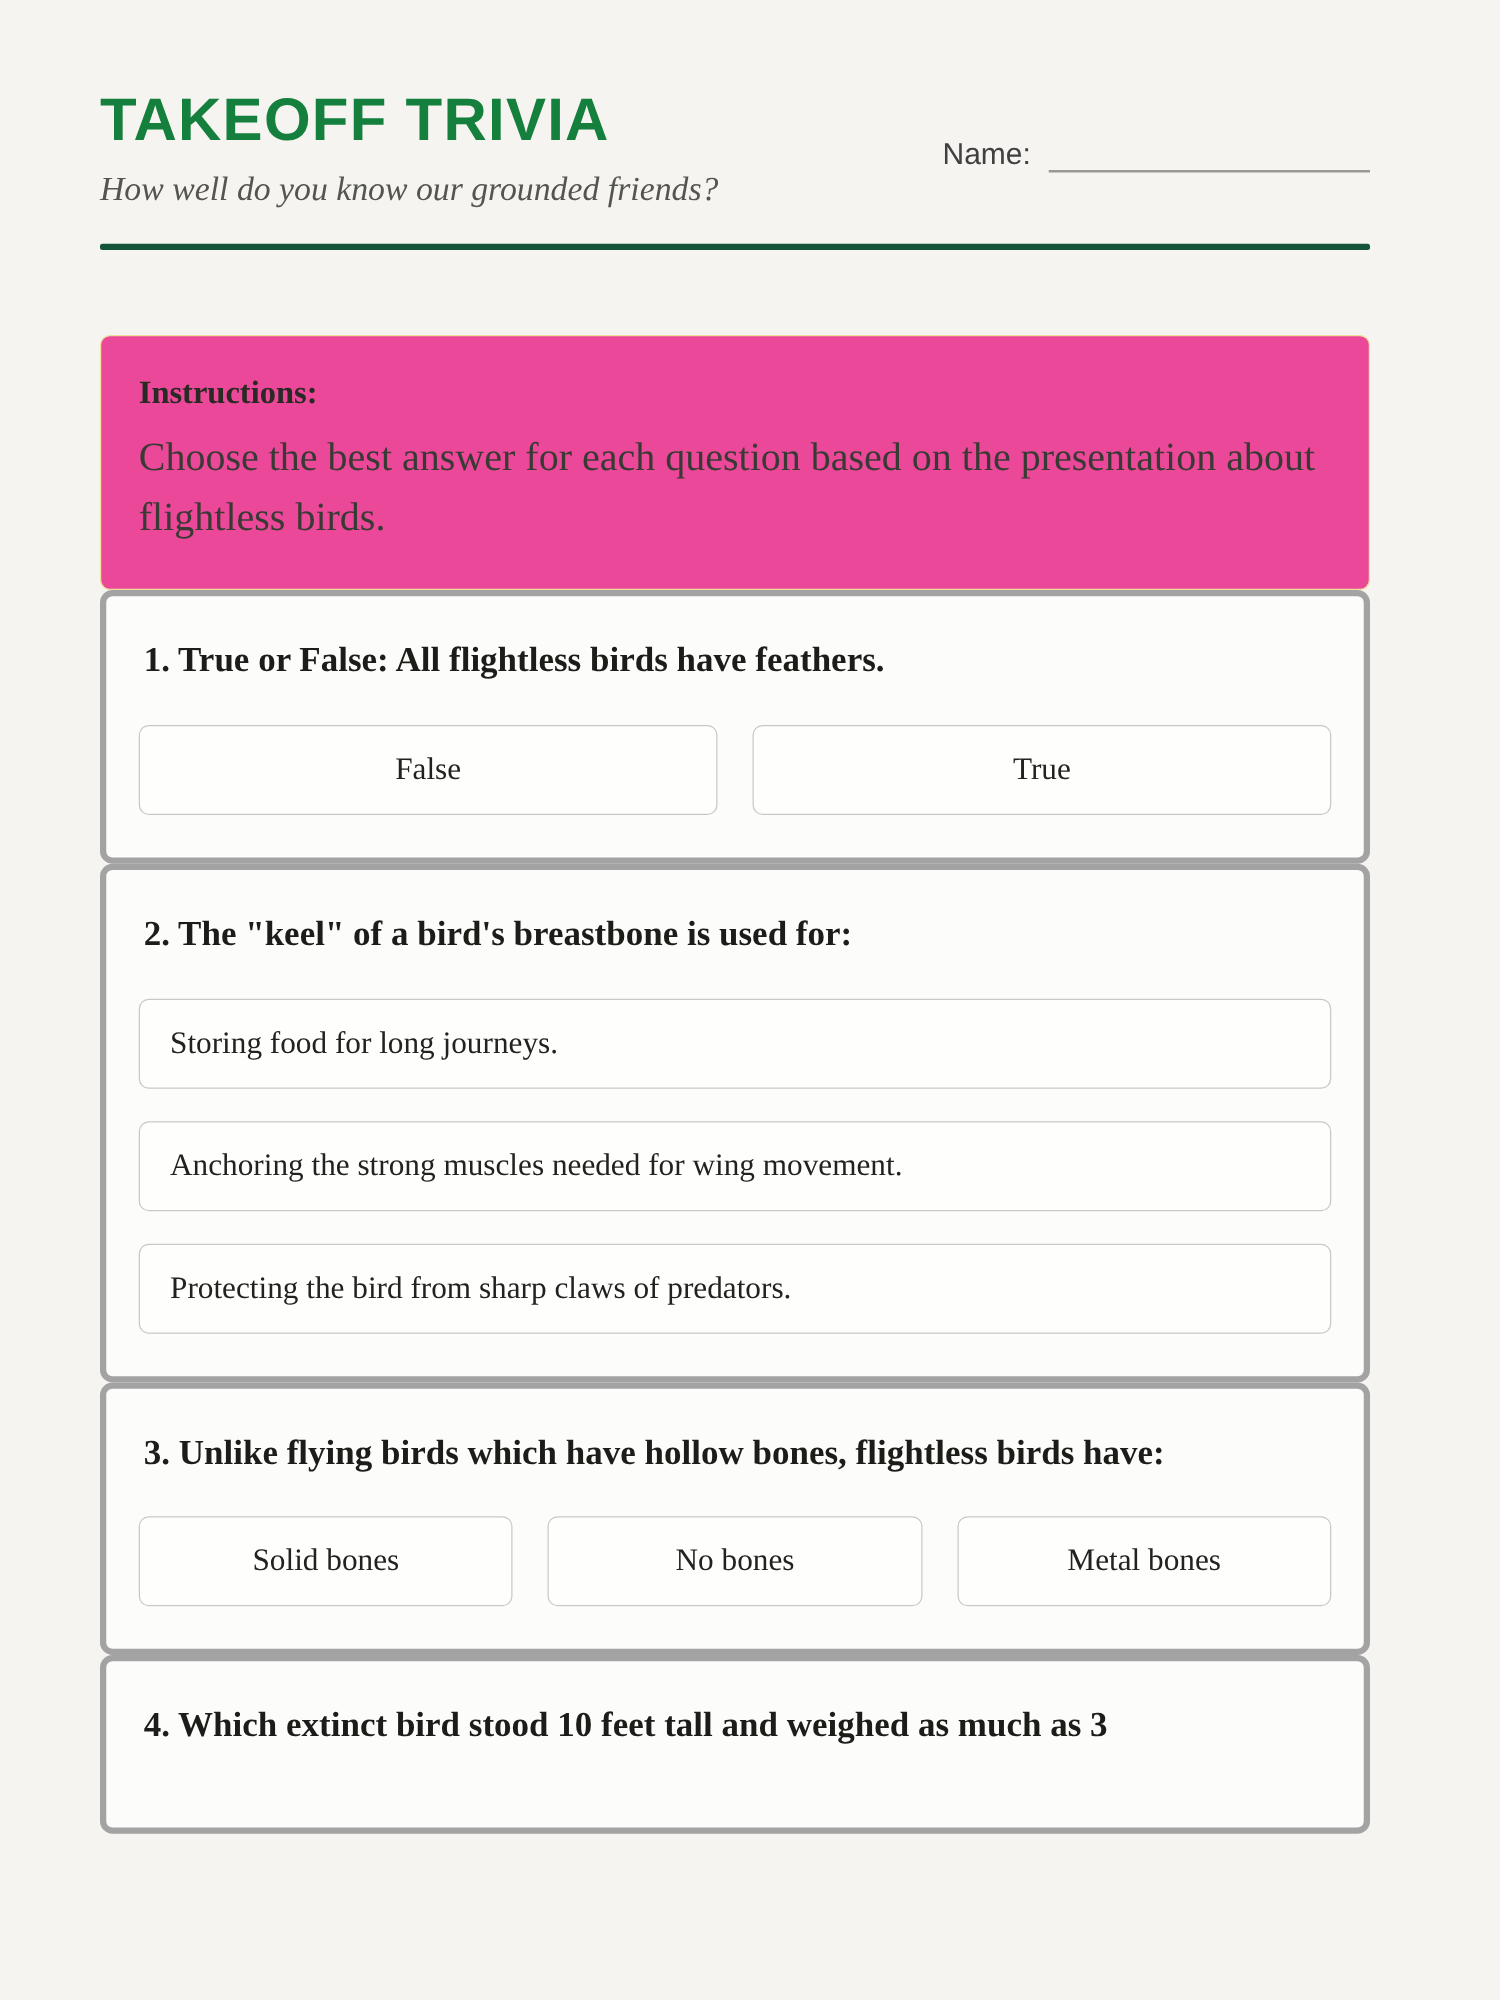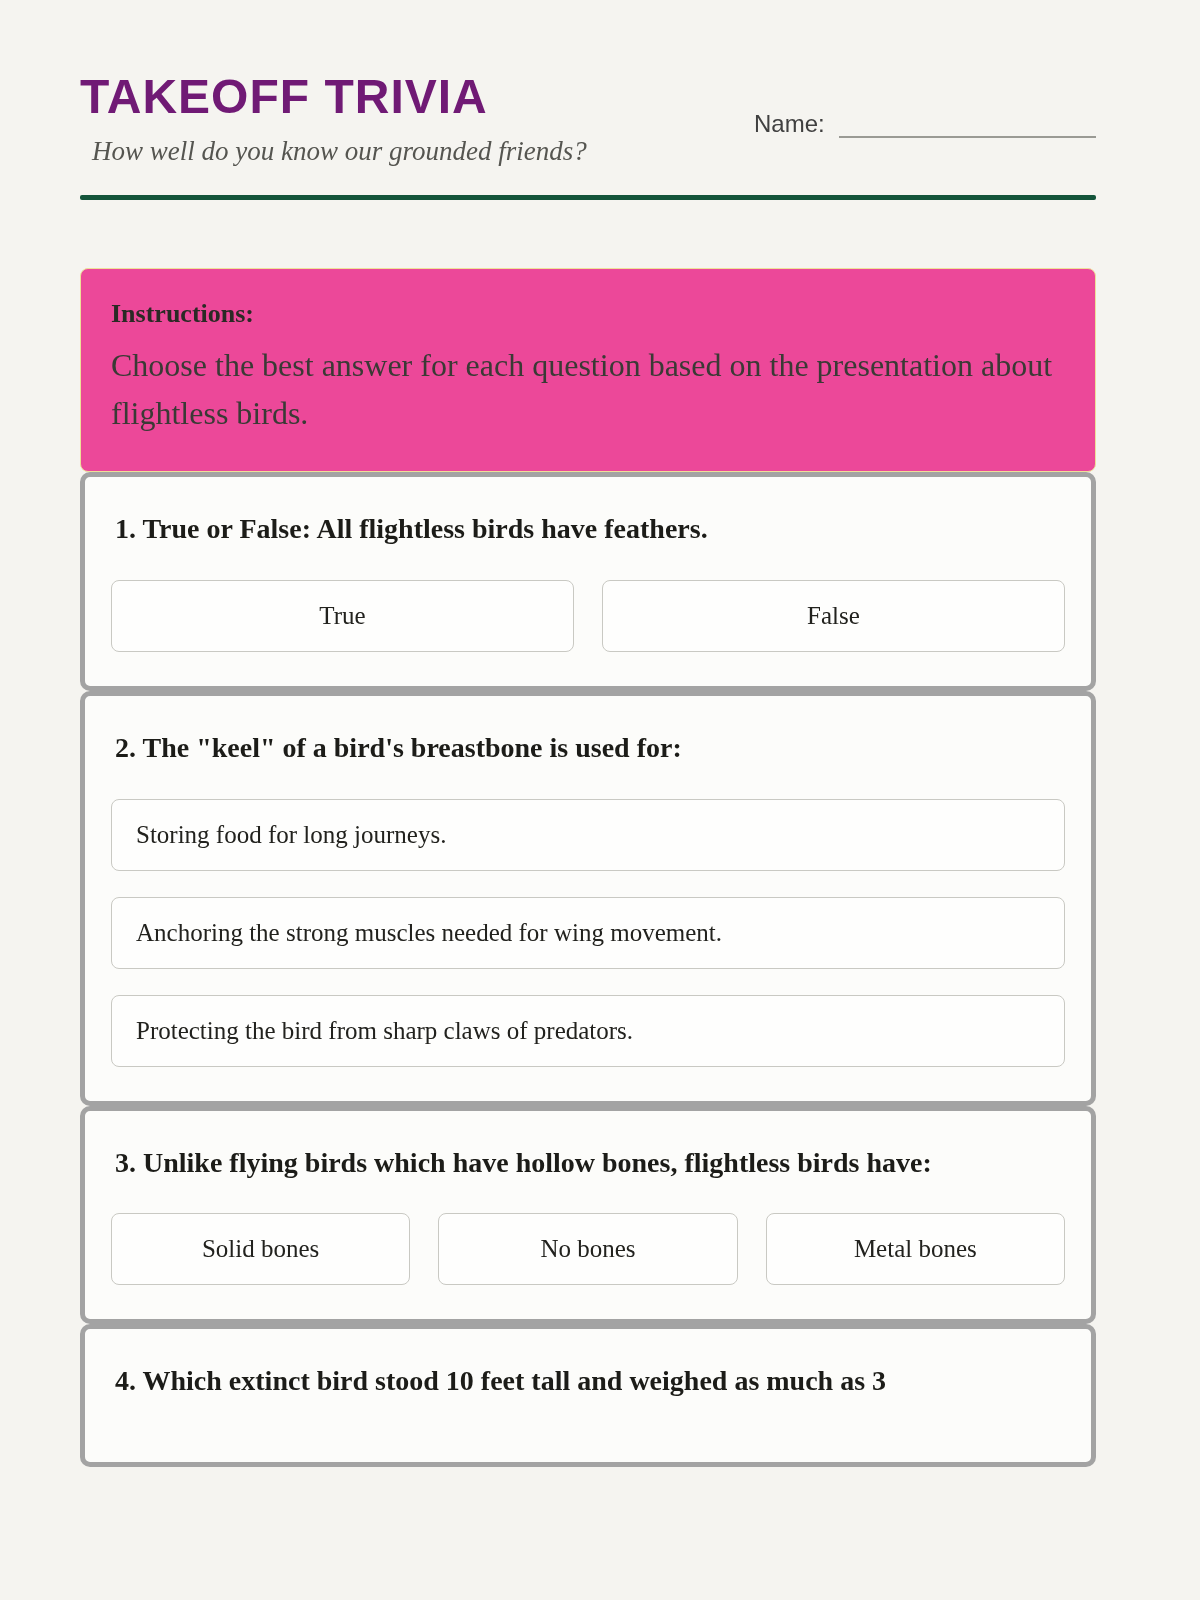--- a/index.html
+++ b/index.html
@@ -28,30 +28,29 @@
     justify-content: space-between;
     align-items: flex-start;
     padding-top: 72px;
   }
 
   .page-title {
     font-family: "Liberation Sans", sans-serif;
     font-weight: bold;
     font-size: 48px;
     letter-spacing: 1px;
-    color: #701a75;
+    color: #15803d;
     line-height: 1.05;
   }
 
   .page-subtitle {
     margin-top: 14px;
     font-style: italic;
     font-size: 27px;
     color: #555550;
-    margin-left: 12px;
   }
 
   .name-row {
     display: flex;
     align-items: flex-end;
     width: 342px;
     margin-top: 38px;
   }
 
   .name-label {
@@ -169,22 +168,22 @@
     <div class="header-rule"></div>
 
     <div class="instructions">
       <div class="instructions-label">Instructions:</div>
       <div class="instructions-text">Choose the best answer for each question based on the presentation about flightless birds.</div>
     </div>
 
     <div class="question-card">
       <p class="question-text">1. True or False: All flightless birds have feathers.</p>
       <div class="options-row">
+        <div class="option">False</div>
         <div class="option">True</div>
-        <div class="option">False</div>
       </div>
     </div>
 
     <div class="question-card">
       <p class="question-text">2. The "keel" of a bird's breastbone is used for:</p>
       <div class="options-stack">
         <div class="option">Storing food for long journeys.</div>
         <div class="option">Anchoring the strong muscles needed for wing movement.</div>
         <div class="option">Protecting the bird from sharp claws of predators.</div>
       </div>

